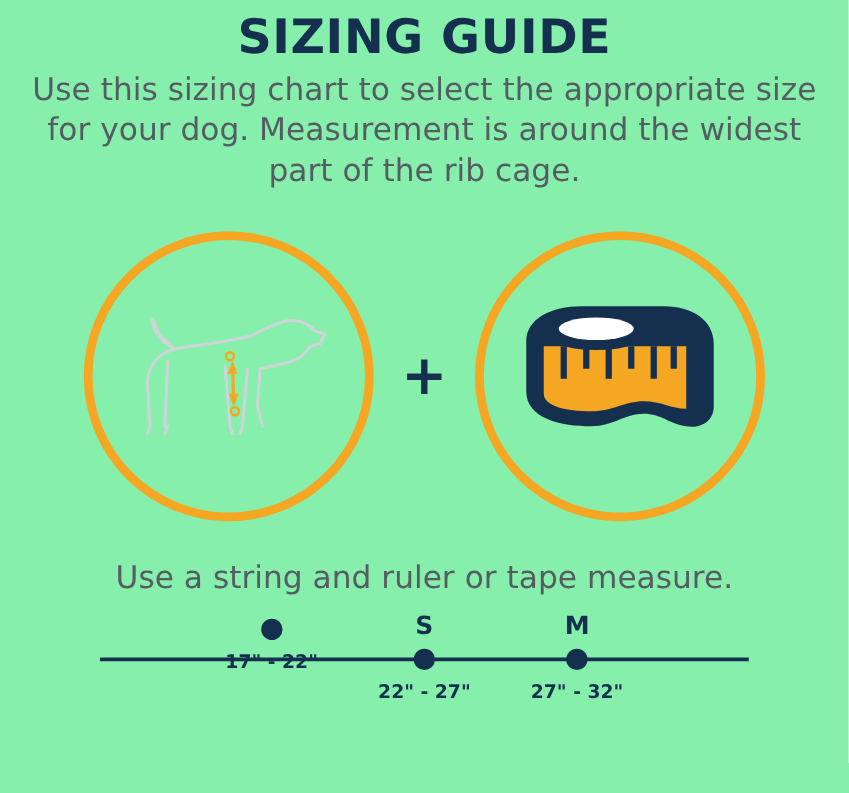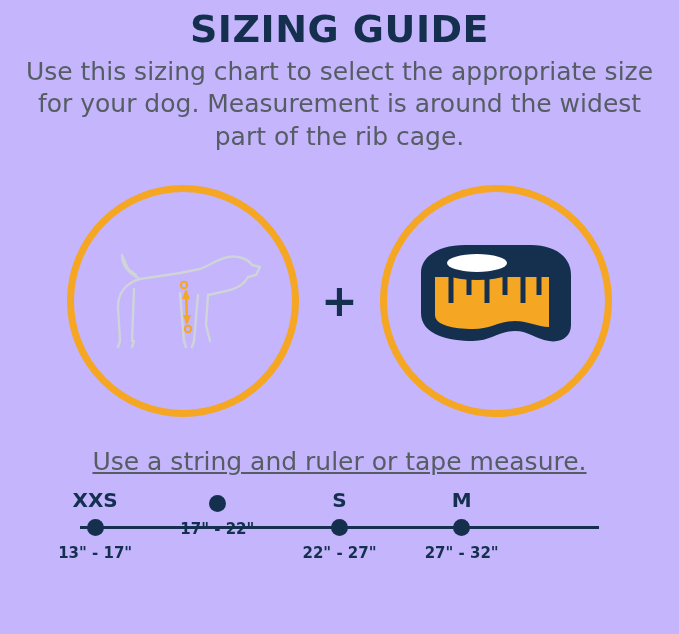--- a/index.html
+++ b/index.html
@@ -9,21 +9,21 @@
     width: 679px;
     height: 634px;
     background: #ffffff;
     font-family: "DejaVu Sans", sans-serif;
   }
   #root {
     position: relative;
     width: 679px;
     height: 634px;
     overflow: hidden;
-    background: #c4b5fd;
+    background: #86efac;
   }
 
   
   .title {
     text-align: center;
     font-family: "DejaVu Sans", sans-serif;
     font-weight: bold;
     font-size: 38px;
     letter-spacing: 0.5px;
     color: #15304f;
@@ -70,21 +70,20 @@
     flex: 0 0 auto;
   }
 
   
   .use-line {
     text-align: center;
     font-family: "DejaVu Sans", sans-serif;
     font-size: 25px;
     color: #555d63;
     margin-top: 16px;
-    text-decoration: underline;
   }
 
   
   .scale {
     position: relative;
     margin-top: 14px;
     height: 92px;
     padding: 0 18px;
   }
   .scale-inner {
@@ -188,25 +187,20 @@
     </div>
 
   </div>
 
   <div class="use-line">Use a string and ruler or tape measure.</div>
 
   <div class="scale">
     <div class="scale-inner">
       <div class="axis-line"></div>
 
-      <div class="size-col" style="left:12%;">
-        <div class="size-label">XXS</div>
-        <div class="dot"></div>
-        <div class="size-range">13" - 17"</div>
-      </div>
 
       <div class="size-col" style="left:31%;">
         <div class="dot"></div>
         <div class="size-range">17" - 22"</div>
       </div>
 
       <div class="size-col" style="left:50%;">
         <div class="size-label">S</div>
         <div class="dot"></div>
         <div class="size-range">22" - 27"</div>

